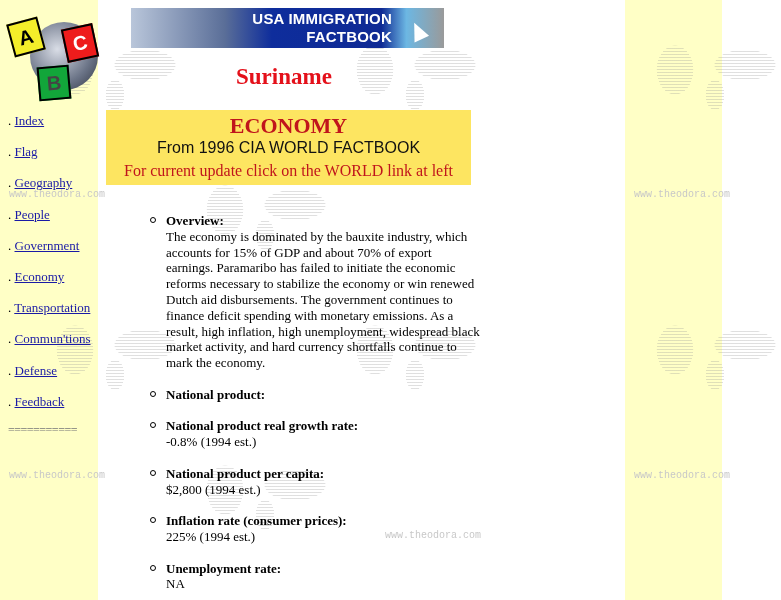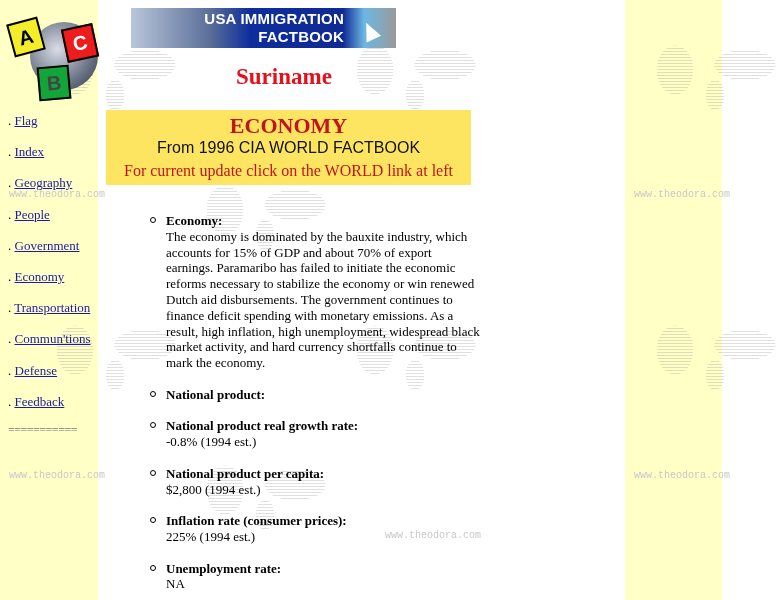--- a/index.html
+++ b/index.html
@@ -31,21 +31,21 @@
     .logo .globe { position: absolute; left: 22px; top: 10px; width: 68px; height: 68px; border-radius: 50%;
       background: radial-gradient(circle at 40% 40%, #d9dde6, #6b7487 60%, #2d3340); }
     .logo .block { position: absolute; width: 28px; height: 30px; border: 2px solid #000; font-family: "Liberation Sans", sans-serif;
       font-weight: bold; font-size: 20px; display: flex; align-items: center; justify-content: center; }
     .logo .a { left: 2px; top: 8px; background: #f4ee2a; transform: rotate(-15deg); }
     .logo .c { left: 56px; top: 14px; background: #ee1c1c; transform: rotate(-12deg); color: #fff; }
     .logo .b { left: 30px; top: 54px; background: #12a63a; transform: rotate(-5deg); }
     .logo .b span { color: #444; }
 
     
-    .banner { position: absolute; left: 131px; top: 8px; width: 265px; height: 40px; background: linear-gradient(90deg, #b9c6da 0%, #5a6e98 30%, #0e2d9c 45%, #0f2a94 80%, #6cb7e3 88%, #9a9a9a 100%); }
+    .banner { position: absolute; left: 131px; top: 8px; width: 313px; height: 40px; background: linear-gradient(90deg, #b9c6da 0%, #5a6e98 30%, #0e2d9c 45%, #0f2a94 80%, #6cb7e3 88%, #9a9a9a 100%); }
     .banner .text { position: absolute; right: 52px; top: 2px; color: #fff; font-family: "Liberation Sans", sans-serif; font-weight: bold;
       font-size: 15px; text-align: right; line-height: 18px; letter-spacing: 0.2px; }
     .banner .cursor { position: absolute; right: 18px; top: 14px; width: 0; height: 0;
       border-left: 8px solid transparent; border-right: 8px solid transparent; border-bottom: 18px solid #fff; transform: rotate(-25deg); }
 
     .country-title { position: absolute; left: 0; width: 545px; top: 64px; text-align: right; padding-right: 0;
       color: #e4101a; font-weight: bold; font-size: 23px; }
     .country-title span { position: absolute; left: 236px; }
 
     
@@ -113,37 +113,37 @@
     <span>Suriname</span>
   </div>
 
 <div class="econ-box">
   <div class="h">ECONOMY</div>
   <div class="sub">From 1996 CIA WORLD FACTBOOK</div>
   <div class="note">For current update click on the WORLD link at left</div>
 </div>
 
 <div class="nav">
+  <div class="nav-item"><span>. </span><a href="#">Index</a></div>
   <div class="nav-item"><span>. </span><a href="#">Flag </a></div>
-  <div class="nav-item"><span>. </span><a href="#">Index</a></div>
   <div class="nav-item"><span>. </span><a href="#">Geography</a></div>
   <div class="nav-item"><span>. </span><a href="#">People</a></div>
   <div class="nav-item"><span>. </span><a href="#">Government</a></div>
   <div class="nav-item"><span>. </span><a href="#">Economy</a></div>
   <div class="nav-item"><span>. </span><a href="#">Transportation</a></div>
   <div class="nav-item"><span>. </span><a href="#">Commun'tions</a></div>
   <div class="nav-item"><span>. </span><a href="#">Defense </a></div>
   <div class="nav-item"><span>. </span><a href="#">Feedback</a></div>
   <div class="nav-sep">===========</div>
 </div>
 
 <div class="content">
   <div class="entry">
     <span class="bullet"></span>
-    <span class="label">Economy:</span>
+    <span class="label">Overview:</span>
     <span class="value">The economy is dominated by the bauxite industry, which accounts for 15% of GDP and about 70% of export earnings. Paramaribo has failed to initiate the economic reforms necessary to stabilize the economy or win renewed Dutch aid disbursements. The government continues to finance deficit spending with monetary emissions. As a result, high inflation, high unemployment, widespread black market activity, and hard currency shortfalls continue to mark the economy.</span>
   </div>
   <div class="entry">
     <span class="bullet"></span>
     <span class="label">National product:</span>
   </div>
   <div class="entry">
     <span class="bullet"></span>
     <span class="label">National product real growth rate:</span>
     <span class="value">-0.8% (1994 est.)</span>

